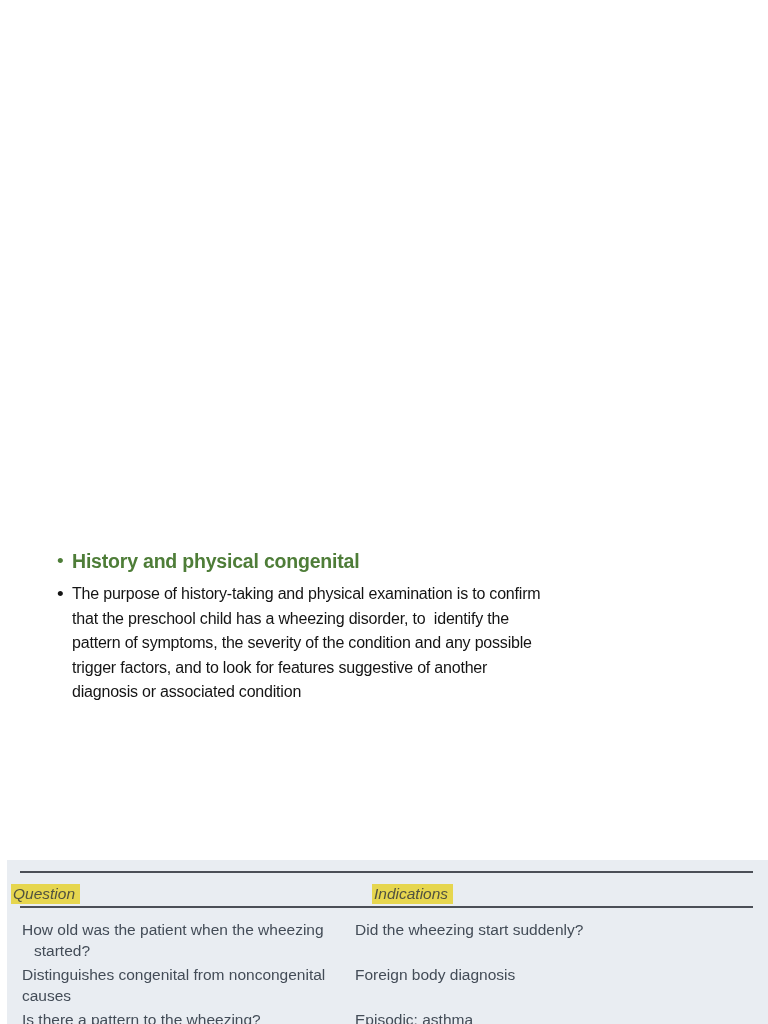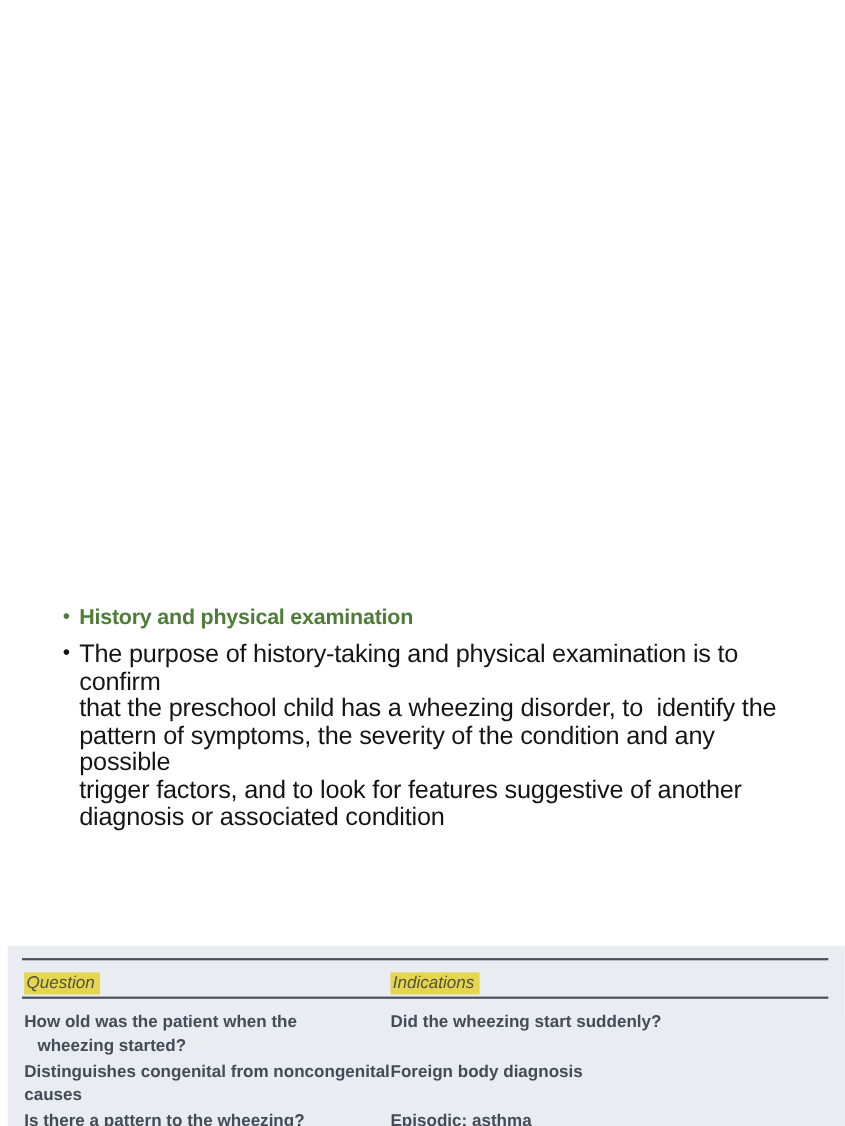--- a/index.html
+++ b/index.html
@@ -37,21 +37,21 @@
     margin:0;
     font-size:19.5px;
     line-height:24.5px;
     font-weight:bold;
     color:var(--green);
     letter-spacing:-0.2px;
   }
   .para-line{left:57px;top:582px;width:660px;}
   .para-text{
     margin:0;
-    font-size:23px;
+    font-size:16px;
     line-height:24.6px;
     color:var(--para);
     white-space:pre-wrap;
     letter-spacing:-0.2px;
   }
   .table-panel{
     position:absolute;
     left:7px;top:860px;
     width:761px;height:164px;
     background:var(--panel-bg);
@@ -59,24 +59,25 @@
   }
   .rule{
     position:absolute;
     left:13px;width:733px;height:2px;
     background:var(--rule);
   }
   .rule-top{top:11px;}
   .rule-mid{top:46px;}
   .thead{
     position:absolute;
-    left:15px;top:24px;
+    left:4px;top:24px;
     width:733px;
     display:grid;
     grid-template-columns:333px 1fr;
+    gap:28px;
   }
   .th{
     justify-self:start;
     font-style:italic;
     font-size:15.5px;
     line-height:18px;
     color:var(--th-text);
     background:var(--hl);
     padding:1px 5px 1px 2px;
   }
@@ -84,36 +85,36 @@
     position:absolute;
     left:15px;top:59px;
     width:740px;
     display:grid;
     grid-template-columns:333px 1fr;
     row-gap:3px;
     font-size:15.5px;
     line-height:21px;
     color:var(--td-text);
   }
-  .cell{white-space:pre-line;font-weight:bold;}
+  .cell{white-space:pre-line;}
   .question-cell{
     width:300px;
     padding-left:12px;
     text-indent:-12px;
     white-space:normal;
   }
 </style>
 </head>
 <body>
 
 <main class="slide">
 
   <div class="bullet-line heading-line">
     <span class="bullet green">•</span>
-    <h2 class="heading-text">History and physical examination</h2>
+    <h2 class="heading-text">History and physical congenital</h2>
   </div>
 
   <div class="bullet-line para-line">
     <span class="bullet">•</span>
     <p class="para-text">The purpose of history-taking and physical examination is to confirm
 that the preschool child has a wheezing disorder, to  identify the
 pattern of symptoms, the severity of the condition and any possible
 trigger factors, and to look for features suggestive of another
 diagnosis or associated condition</p>
   </div>

